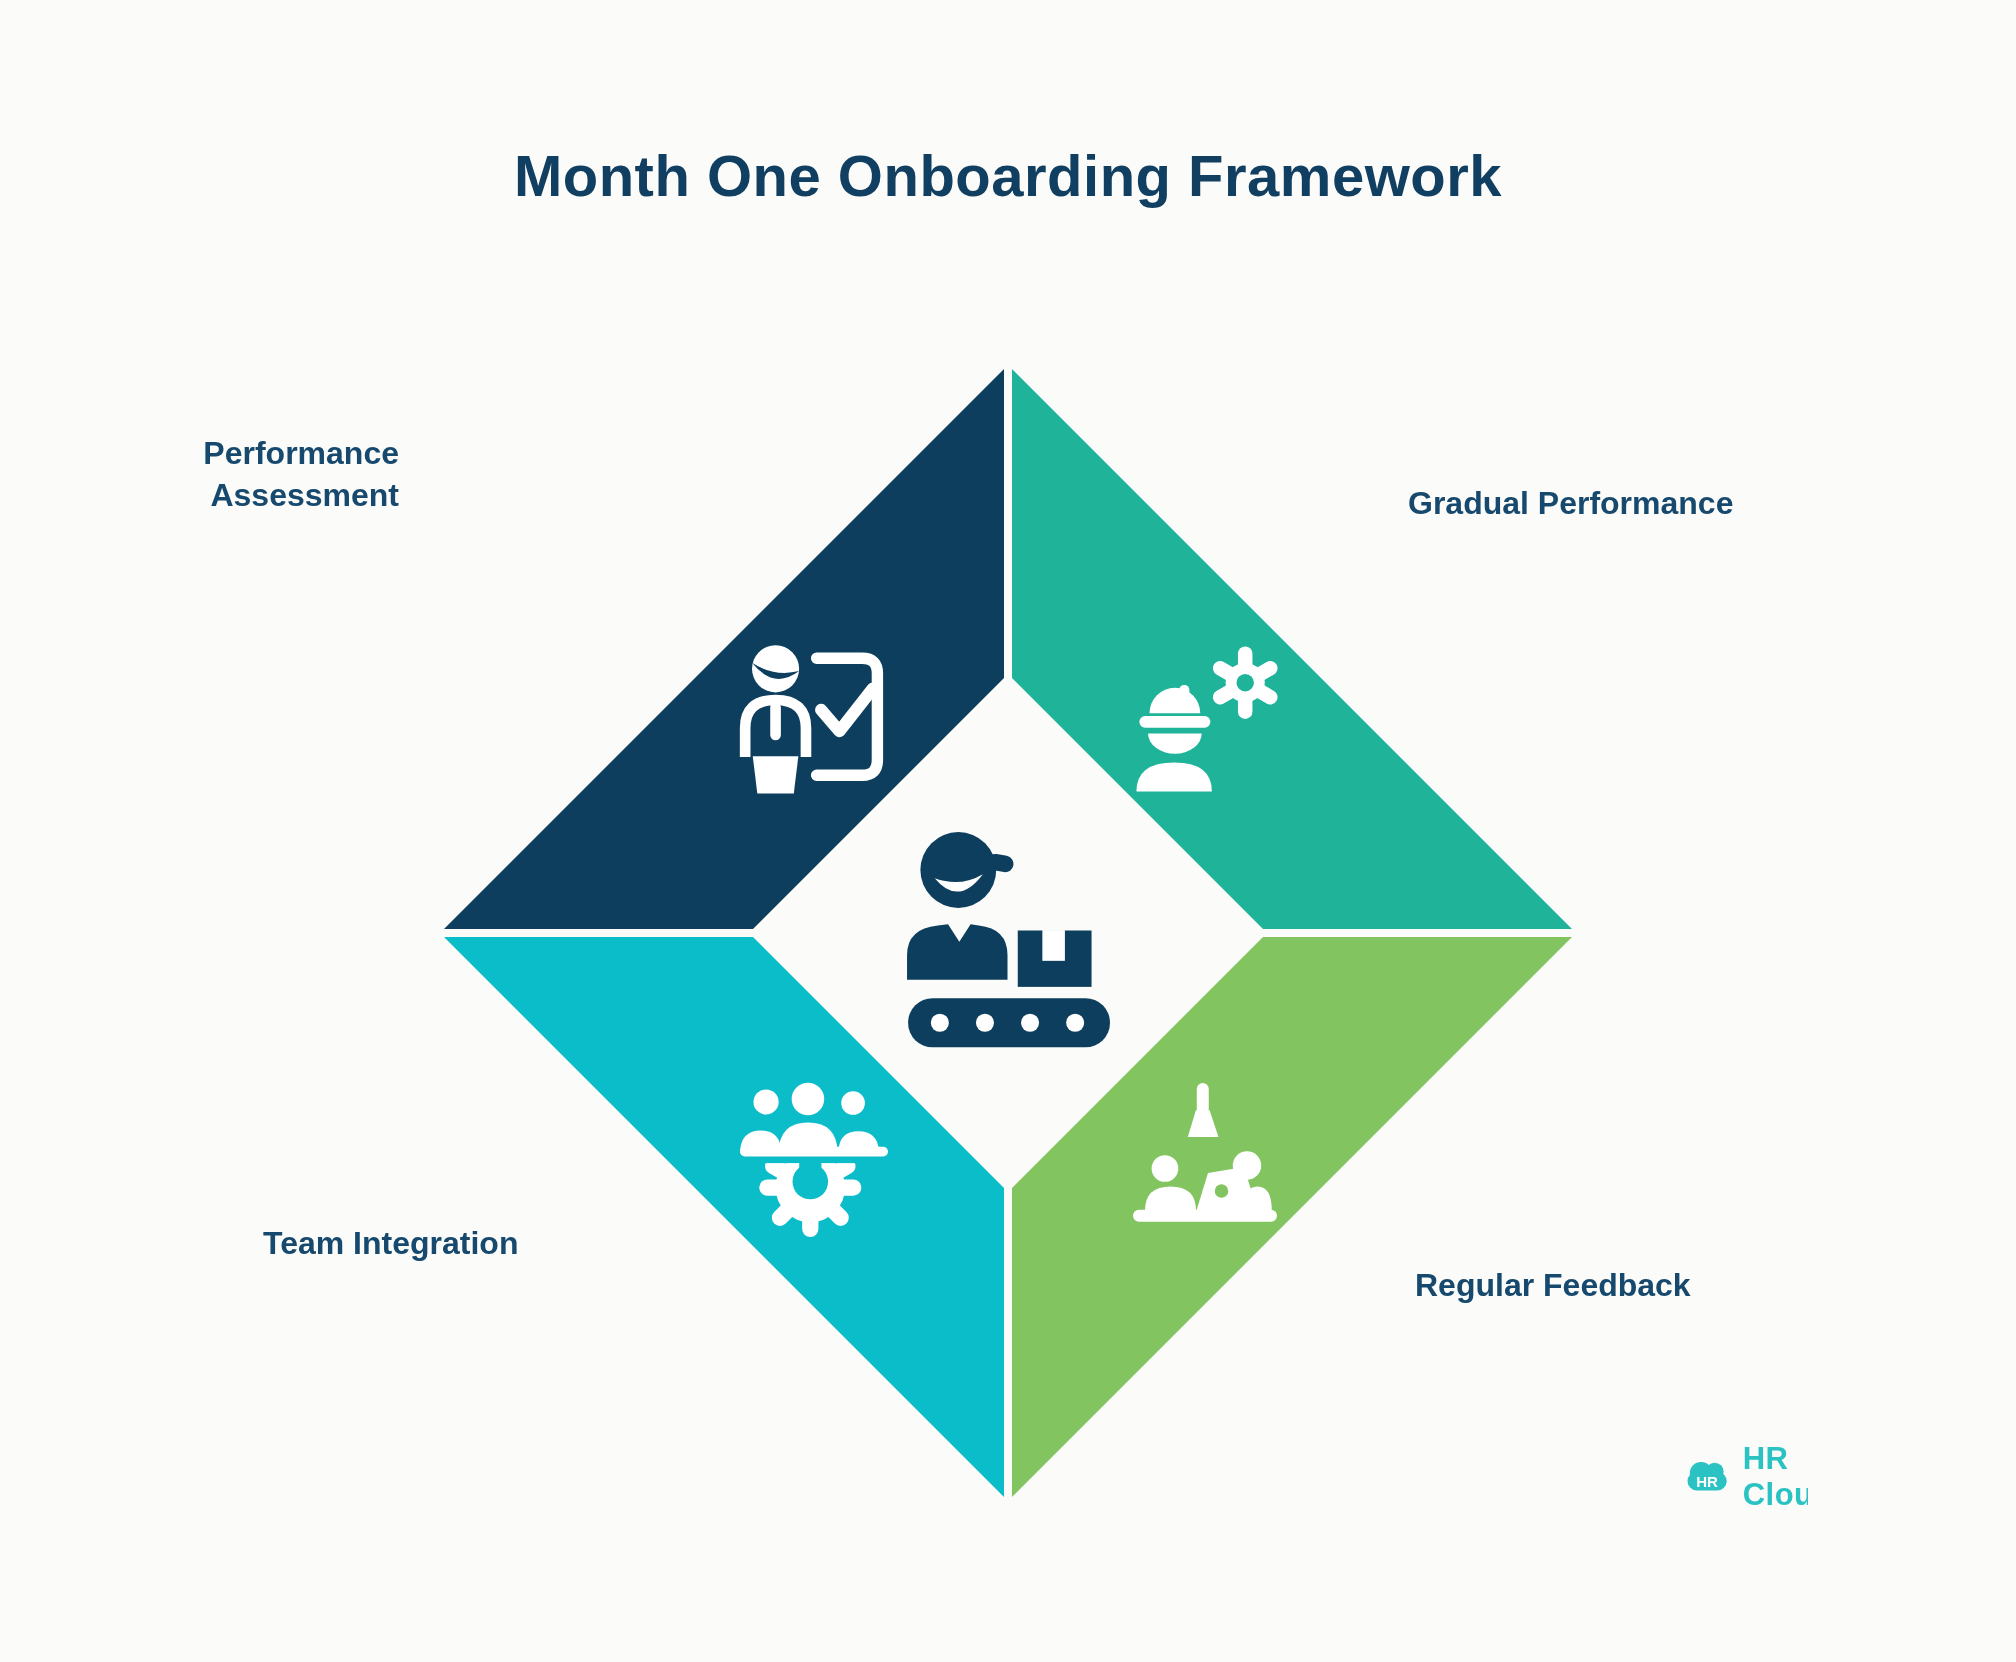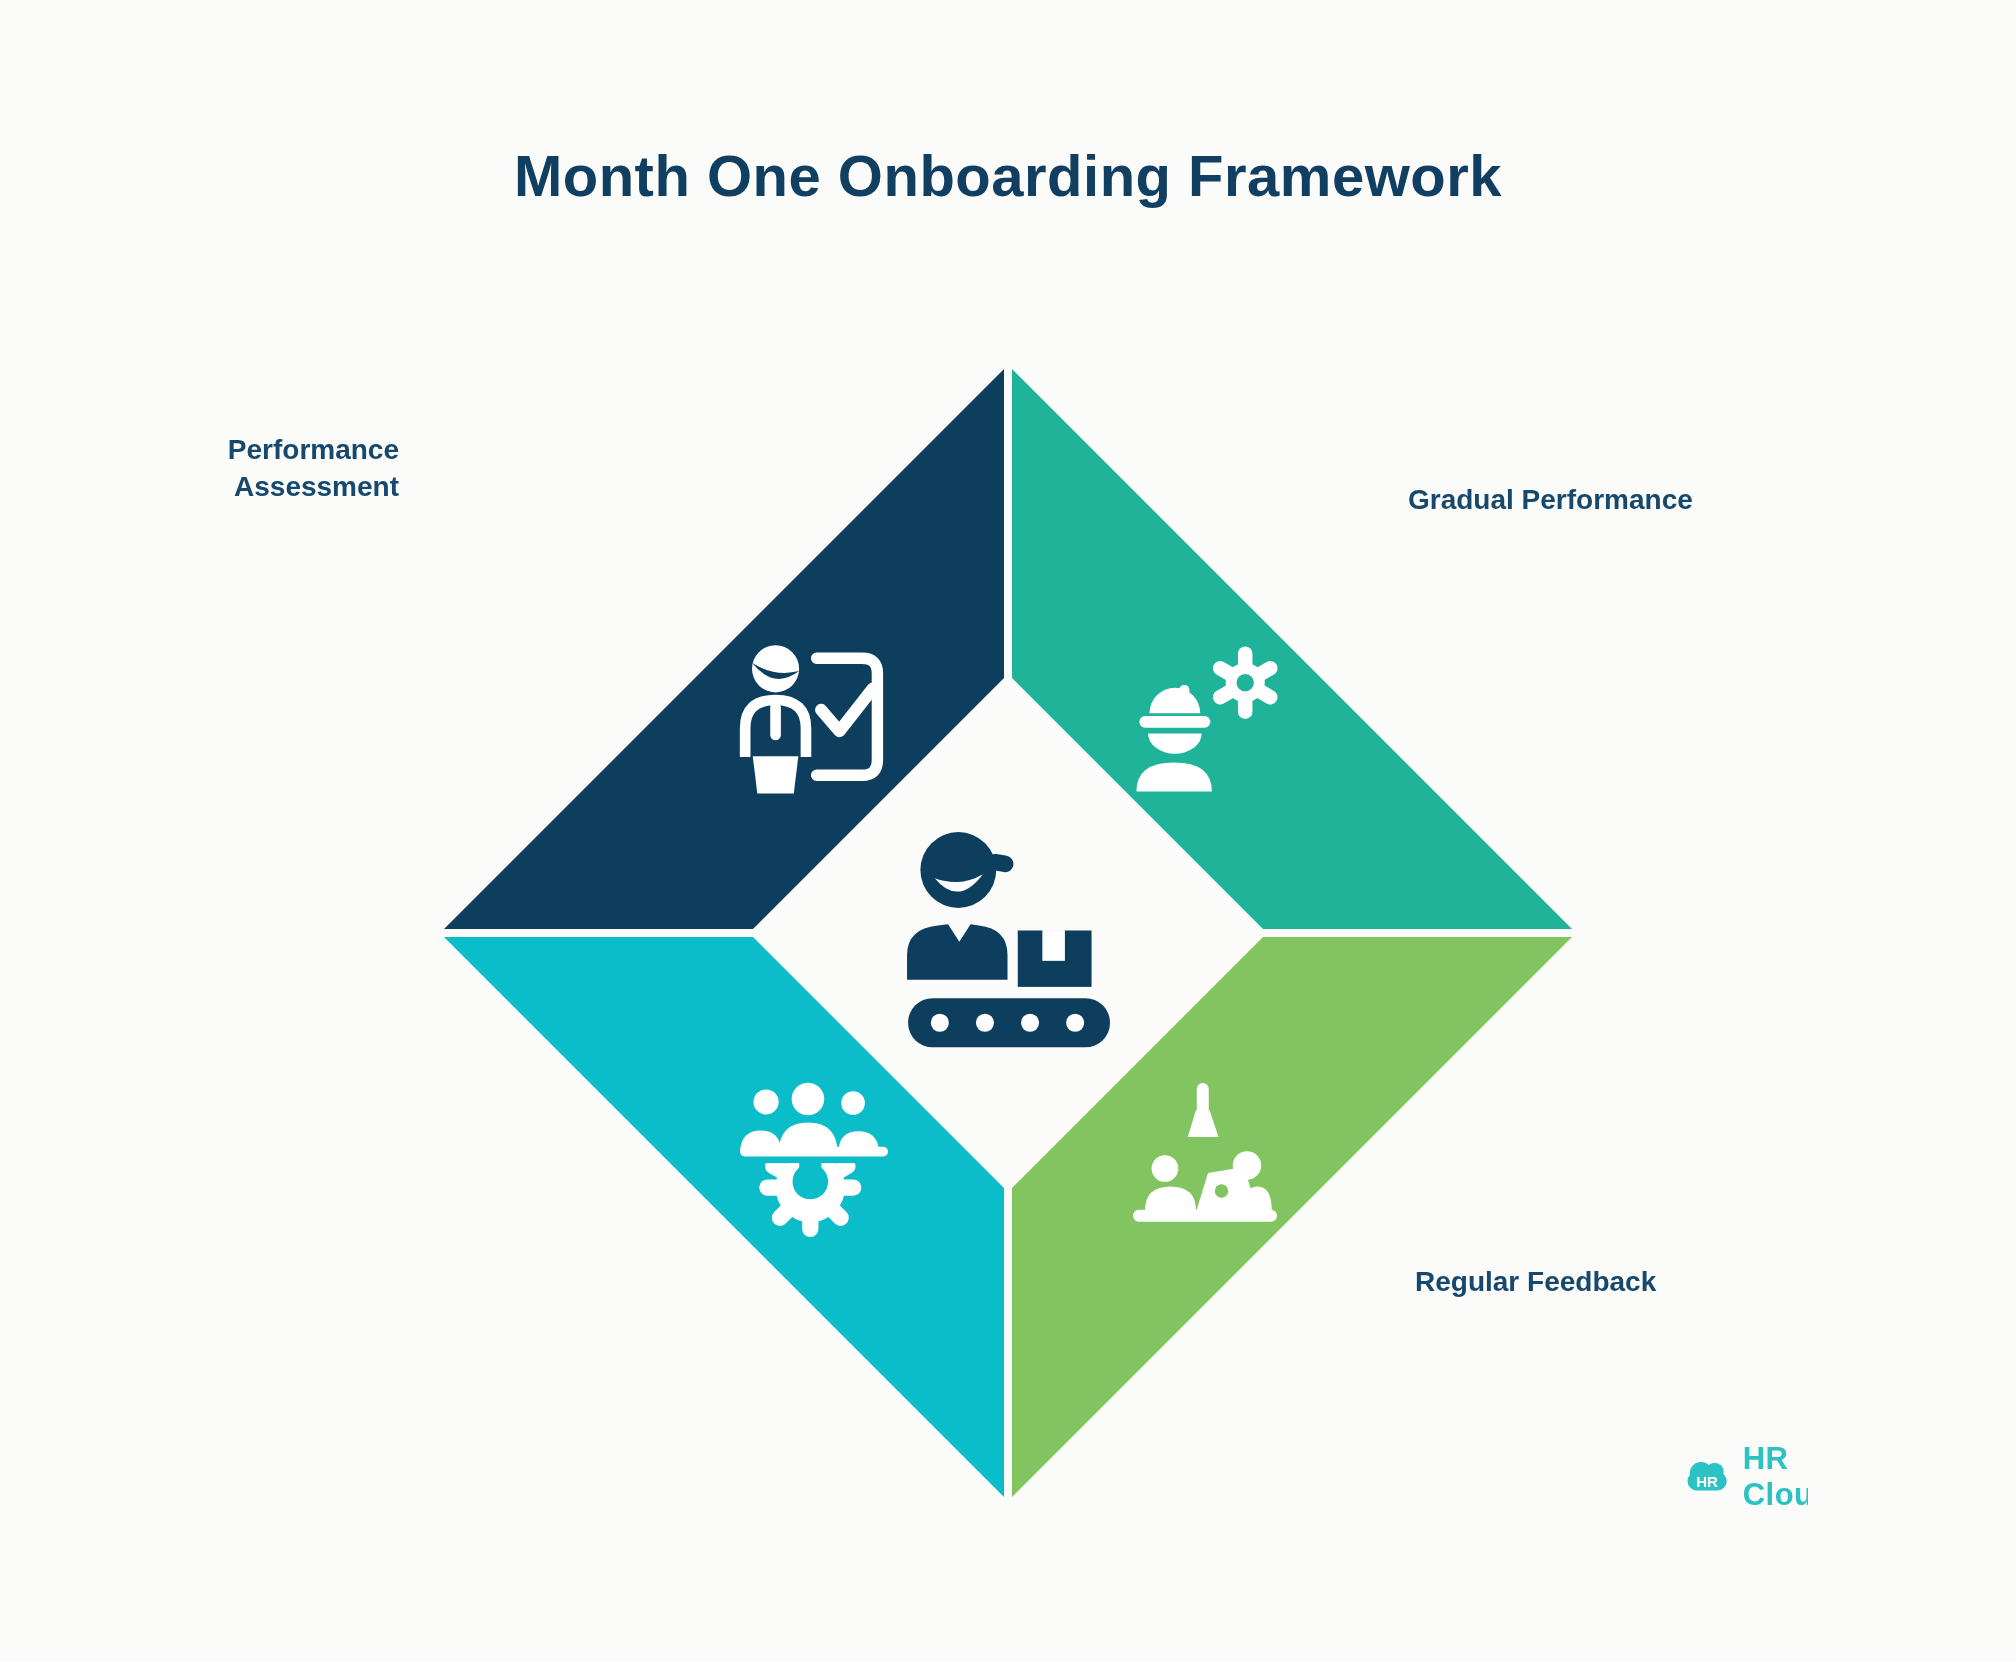--- a/index.html
+++ b/index.html
@@ -6,21 +6,21 @@
   .canvas{
     position:relative;width:1808px;height:1662px;background:#fbfbf9;
     font-family:"Liberation Sans", sans-serif;overflow:hidden;
   }
   .title{
     position:absolute;left:0;top:142px;width:2016px;text-align:center;
     font-size:58px;font-weight:700;color:#113f62;letter-spacing:0.5px;
   }
   .diamond-svg{position:absolute;left:0;top:0;}
   .quad-label{
-    position:absolute;font-size:28px;font-weight:700;color:#16496d;
+    position:absolute;font-size:32px;font-weight:700;color:#16496d;
     line-height:1.32;white-space:nowrap;
   }
   .quad-label.wrap{white-space:normal;}
   .label-performance{right:1409px;top:432px;width:330px;text-align:right;}
   .label-gradual{left:1408px;top:482px;}
   .label-team{left:263px;top:1222px;}
   .label-regular{left:1415px;top:1222px;margin-top:42px;}
   .logo{
     position:absolute;left:1683px;top:1441px;display:flex;align-items:center;gap:10px;
   }
@@ -117,20 +117,21 @@
       <rect x="1.5" y="83" width="98.5" height="24" rx="12"></rect>
       <circle cx="17" cy="95" r="4.4" fill="#fff"></circle>
       <circle cx="39" cy="95" r="4.4" fill="#fff"></circle>
       <circle cx="61" cy="95" r="4.4" fill="#fff"></circle>
       <circle cx="83" cy="95" r="4.4" fill="#fff"></circle>
     </g>
   </svg>
 
   <div class="quad-label wrap label-performance">Performance Assessment</div>
   <div class="quad-label label-gradual">Gradual Performance</div>
+  <div class="quad-label label-team">Team Integration</div>
   <div class="quad-label label-regular">Regular Feedback</div>
 
   <div class="logo">
     <svg width="66" height="48" viewBox="0 0 66 48">
       <g fill="#2bc2c3">
         <circle cx="24" cy="19" r="15"></circle>
         <circle cx="42" cy="17" r="12"></circle>
         <rect x="6" y="17" width="52" height="25" rx="12.5"></rect>
       </g>
       <text x="32" y="37" text-anchor="middle" font-family="Liberation Sans, sans-serif" font-size="20" font-weight="700" fill="#ffffff">HR</text>

